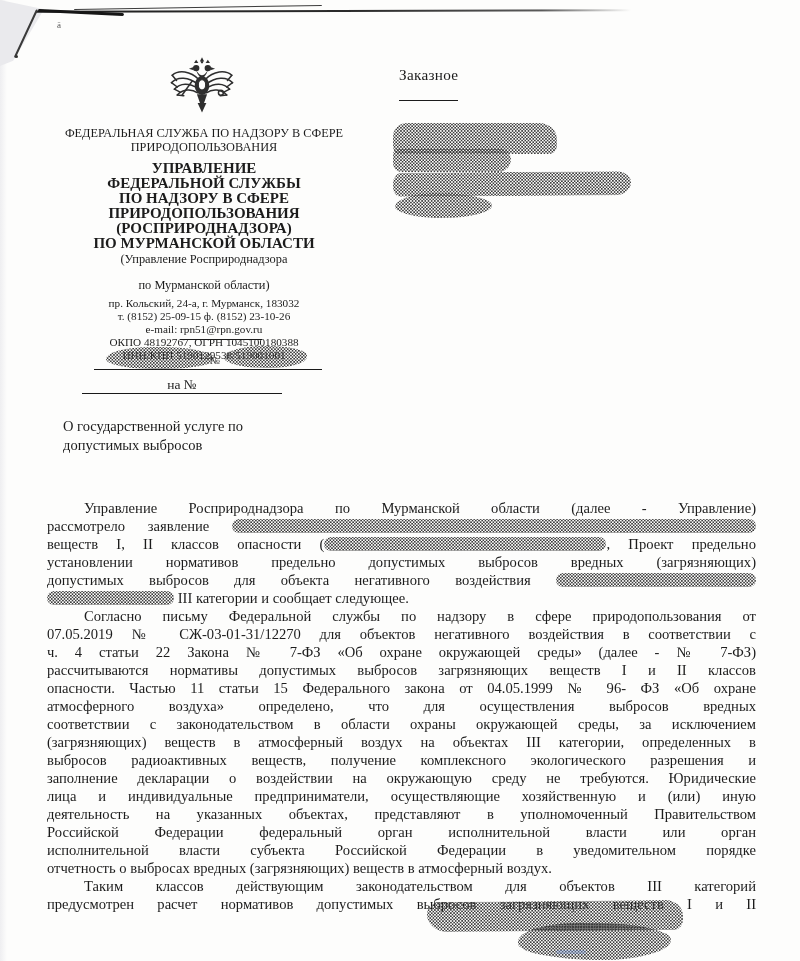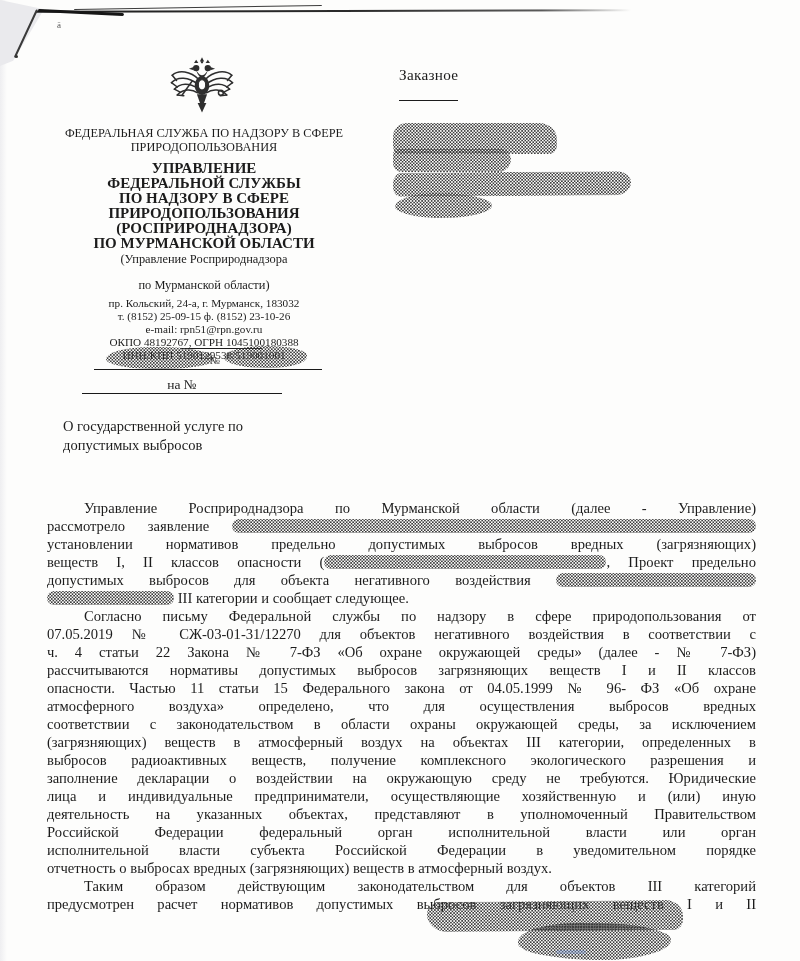--- a/index.html
+++ b/index.html
@@ -37,21 +37,21 @@
   .redact{display:inline-block;height:14px;vertical-align:-2px;border-radius:7px;}
   
   .lh{left:50px;top:126px;width:308px;text-align:center;}
   .lh-agency{font-size:12.3px;line-height:14px;}
   .lh-org{font-weight:bold;font-size:15px;line-height:15px;}
   .lh-org-first{margin-top:7px;}
   .lh-short{font-size:12.4px;line-height:13.5px;margin-top:12px;}
   .lh-short-first{margin-top:2px;}
   .lh-addr{font-size:11.2px;line-height:13px;}
   .lh-addr-first{margin-top:5px;text-align:center;}
-  .u{border-bottom:1px solid #1c1c1c;padding-bottom:13px;}
+  .u{border-bottom:1px solid #1c1c1c;padding-bottom:4px;}
   .eagle{left:165px;top:55px;}
   
   .blobD1{left:106px;top:347px;width:107px;height:22px;border-radius:46% 54% 50% 50%/60% 55% 45% 50%;}
   .blobD2{left:224px;top:346px;width:83px;height:22px;border-radius:50% 50% 46% 54%/55% 45% 55% 50%;}
   .nosign{left:210px;top:355px;font-size:10.5px;color:#2a2a2a;}
   .rule1{left:94px;top:369px;width:228px;height:0;border-top:1.4px solid #191919;}
   .replyrow{left:82px;top:377px;width:200px;font-size:13.5px;text-align:center;}
   .rule2{left:82px;top:393px;width:200px;height:0;border-top:1.4px solid #191919;}
   
   .mailmark{left:399px;top:66px;font-size:15.2px;letter-spacing:.3px;
@@ -157,40 +157,40 @@
   <div class="abs dots ab4"></div>
 
   <div class="abs subject">
     <div>О государственной услуге по</div>
     <div>допустимых выбросов</div>
   </div>
 
   <div class="abs body-txt">
     <div class="bl indent">Управление Росприроднадзора по Мурманской области (далее - Управление)</div>
     <div class="bl"><span>рассмотрело заявление</span> <span class="dots redact" style="width:524px"></span></div>
+    <div class="bl"><span>веществ I, II классов опасности (</span><span class="dots redact" style="width:282px"></span><span>, Проект предельно</span></div>
     <div class="bl">установлении нормативов предельно допустимых выбросов вредных (загрязняющих)</div>
-    <div class="bl"><span>веществ I, II классов опасности (</span><span class="dots redact" style="width:282px"></span><span>, Проект предельно</span></div>
     <div class="bl"><span>допустимых выбросов для объекта негативного воздействия</span> <span class="dots redact" style="width:200px"></span></div>
     <div class="bl last"><span class="dots redact" style="width:127px"></span> <span>III категории и сообщает следующее.</span></div>
     <div class="bl indent">Согласно письму Федеральной службы по надзору в сфере природопользования от</div>
     <div class="bl">07.05.2019 № СЖ-03-01-31/12270 для объектов негативного воздействия в соответствии с</div>
     <div class="bl">ч. 4 статьи 22 Закона № 7-ФЗ «Об охране окружающей среды» (далее - № 7-ФЗ)</div>
     <div class="bl">рассчитываются нормативы допустимых выбросов загрязняющих веществ I и II классов</div>
     <div class="bl">опасности. Частью 11 статьи 15 Федерального закона от 04.05.1999 № 96- ФЗ «Об охране</div>
     <div class="bl">атмосферного воздуха» определено, что для осуществления выбросов вредных</div>
     <div class="bl">соответствии с законодательством в области охраны окружающей среды, за исключением</div>
     <div class="bl">(загрязняющих) веществ в атмосферный воздух на объектах III категории, определенных в</div>
     <div class="bl">выбросов радиоактивных веществ, получение комплексного экологического разрешения и</div>
     <div class="bl">заполнение декларации о воздействии на окружающую среду не требуются. Юридические</div>
     <div class="bl">лица и индивидуальные предприниматели, осуществляющие хозяйственную и (или) иную</div>
     <div class="bl">деятельность на указанных объектах, представляют в уполномоченный Правительством</div>
     <div class="bl">Российской Федерации федеральный орган исполнительной власти или орган</div>
     <div class="bl">исполнительной власти субъекта Российской Федерации в уведомительном порядке</div>
     <div class="bl last">отчетность о выбросах вредных (загрязняющих) веществ в атмосферный воздух.</div>
-    <div class="bl indent">Таким образом действующим законодательством для объектов III категорий</div>
+    <div class="bl indent">Таким классов действующим законодательством для объектов III категорий</div>
     <div class="bl">предусмотрен расчет нормативов допустимых выбросов загрязняющих веществ I и II</div>
   </div>
 
   <div class="abs dots bb1"></div>
   <div class="abs dots bb2"></div>
   <div class="abs bb-blue"></div>
 
 </div>
 
 </body></html>

